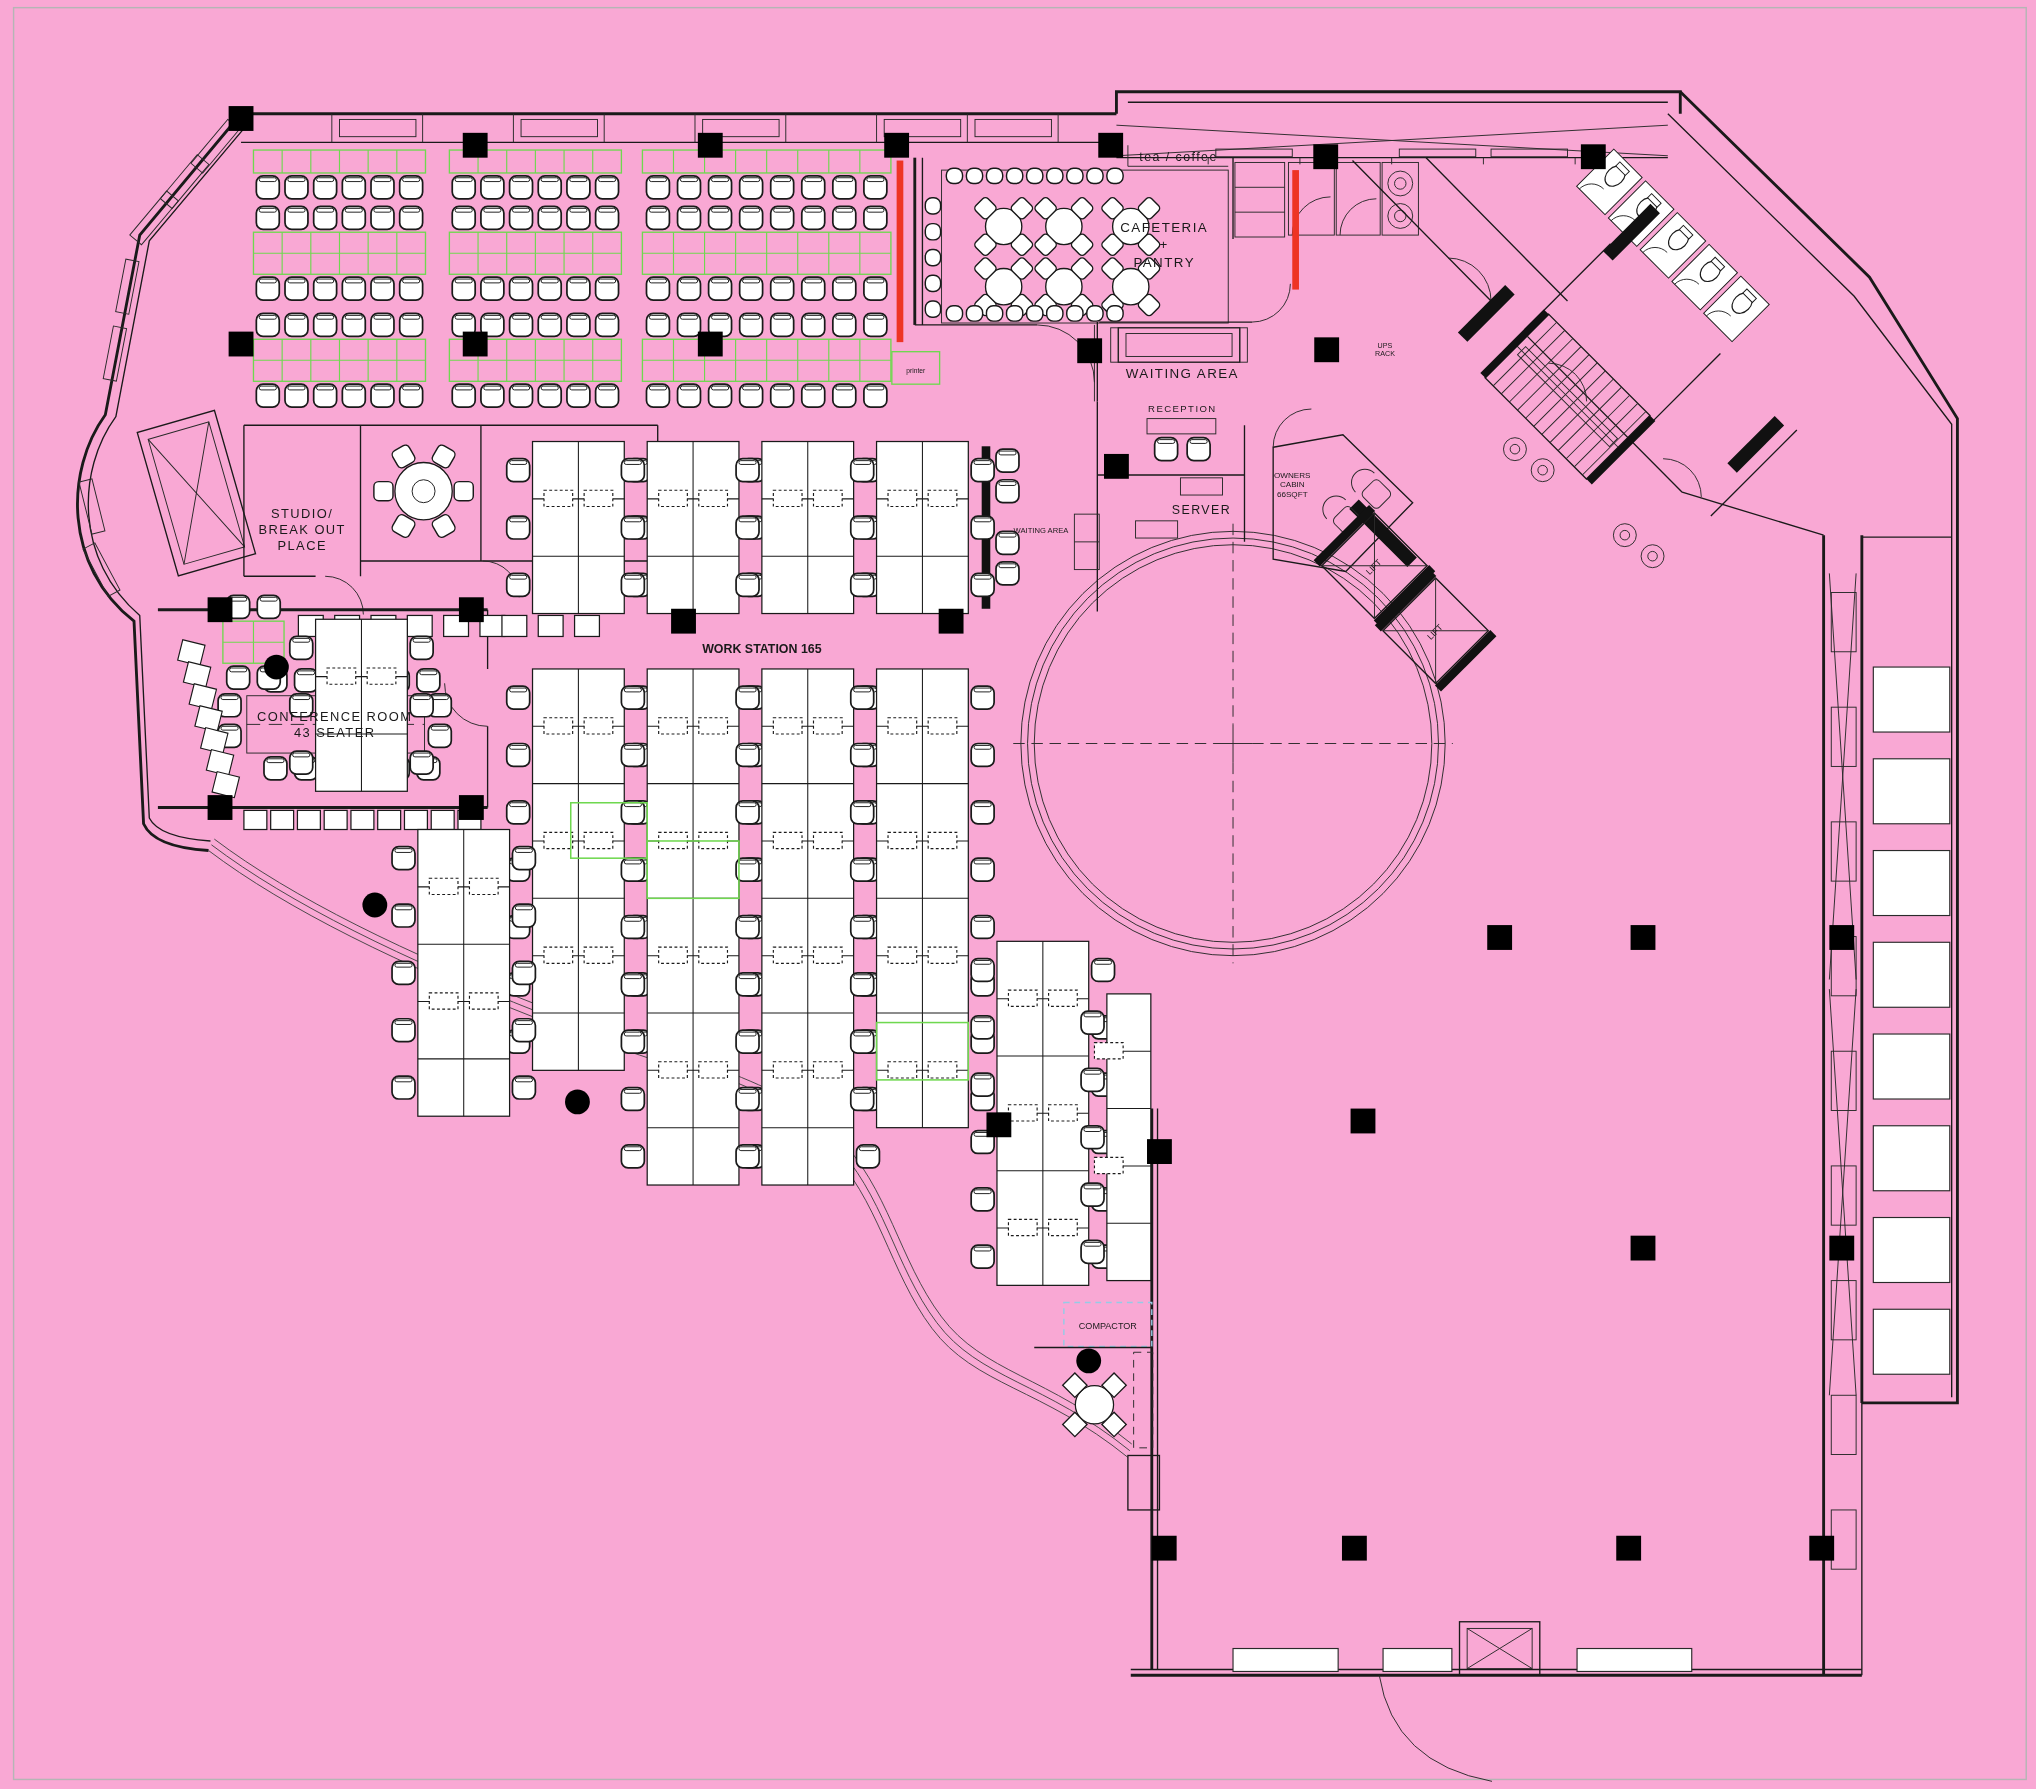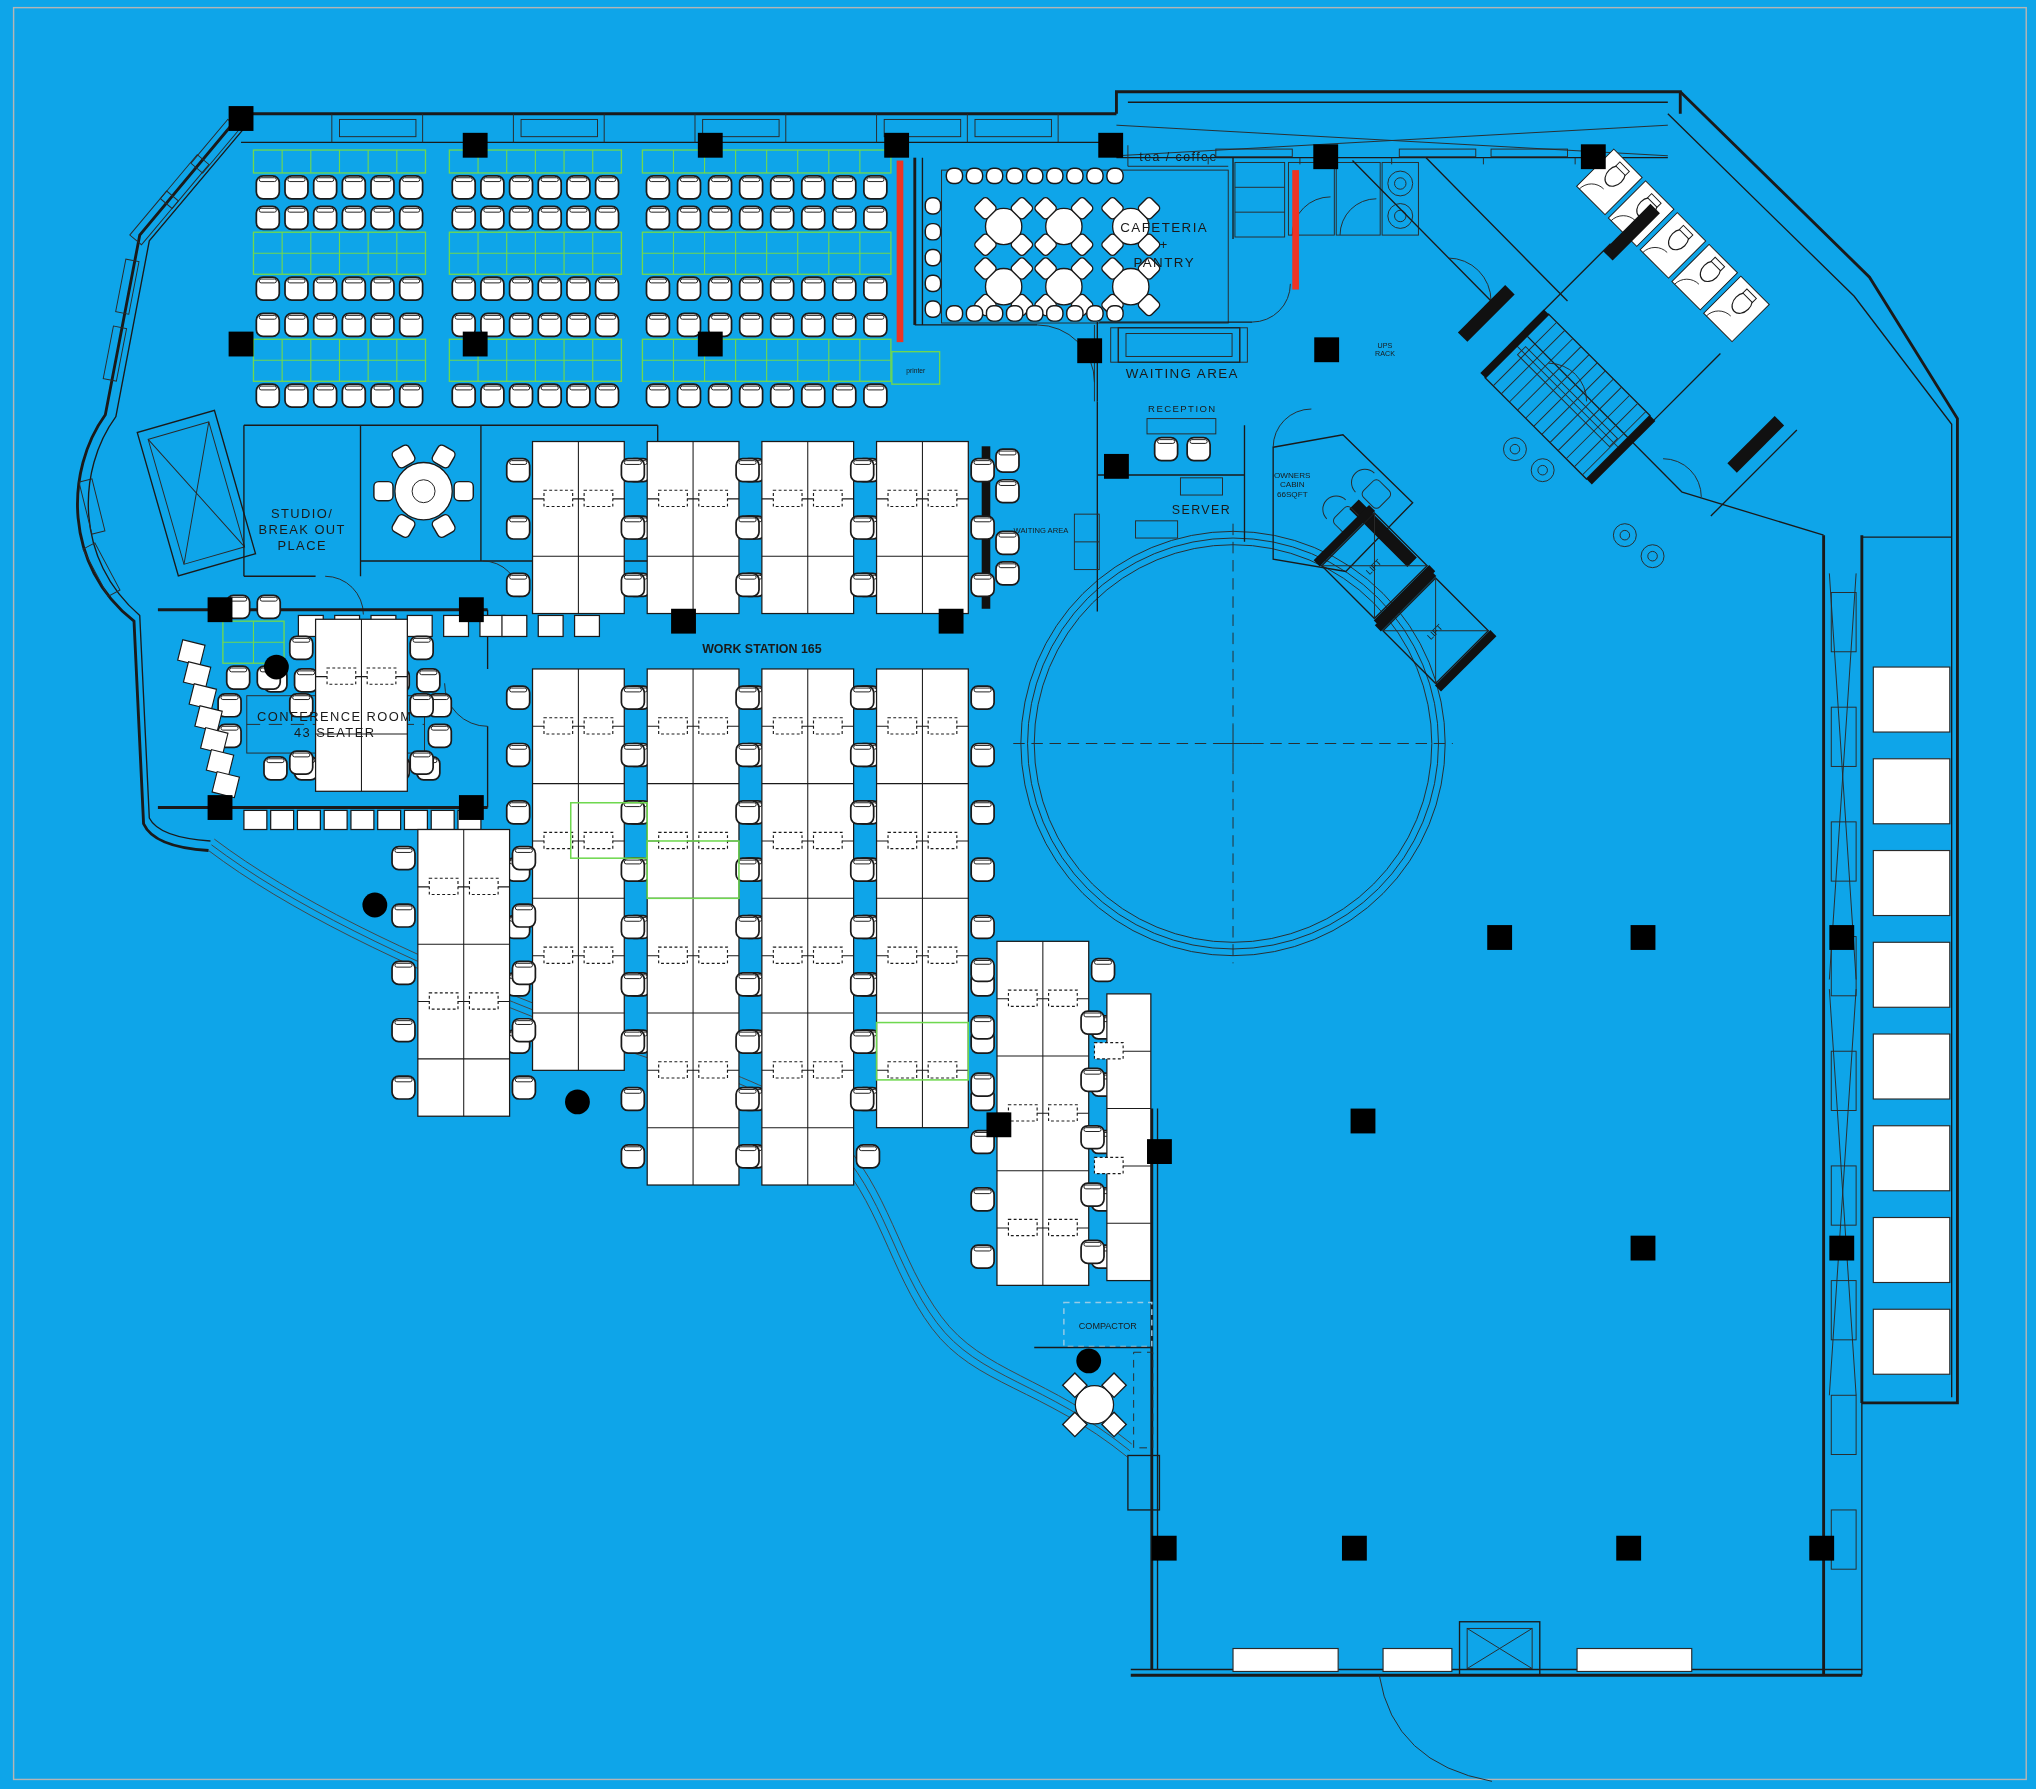--- a/index.html
+++ b/index.html
@@ -1,16 +1,16 @@
 <!DOCTYPE html>
 <html><head>
 <meta charset="utf-8">
 <style>
   html,body{margin:0;padding:0;background:#ffffff;}
-  .sheet{position:relative;width:2036px;height:1789px;background:#0ea5e9;overflow:hidden;}
+  .sheet{position:relative;width:2036px;height:1789px;background:#f9a8d4;overflow:hidden;}
   svg{position:absolute;left:0;top:0;}
   text{font-family:"Liberation Sans","DejaVu Sans",sans-serif;fill:#1a1a1a;}
   .lbl{letter-spacing:1.5px;}
   .thin{stroke:#2a2a2a;stroke-width:1;fill:none;}
   .wall{stroke:#1a1a1a;stroke-width:3;fill:none;}
   .wall2{stroke:#1a1a1a;stroke-width:1.4;fill:none;}
   .glz{stroke:#444;stroke-width:1;fill:none;}
 </style>
 </head>
 <body>

